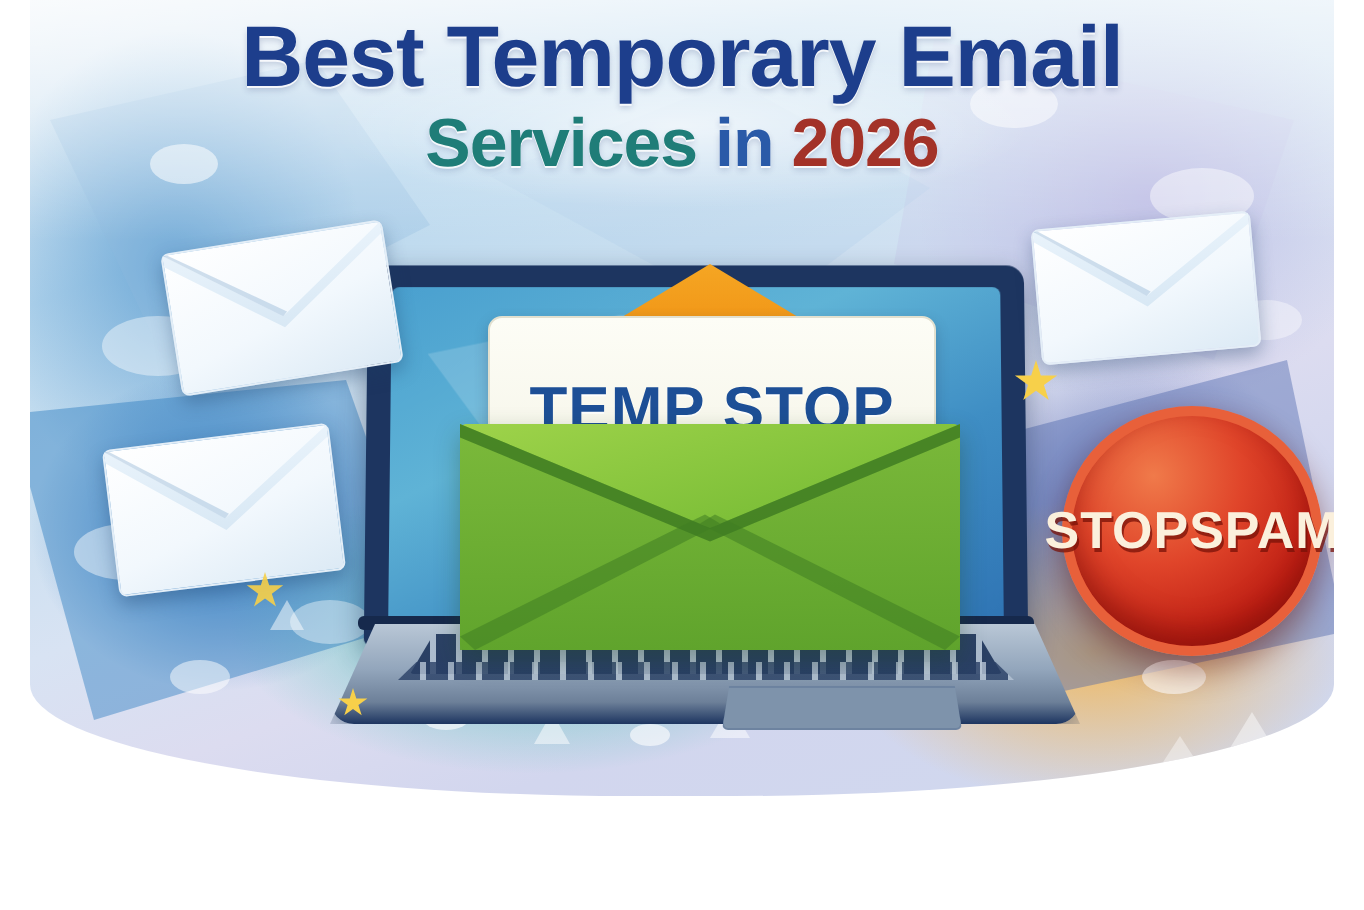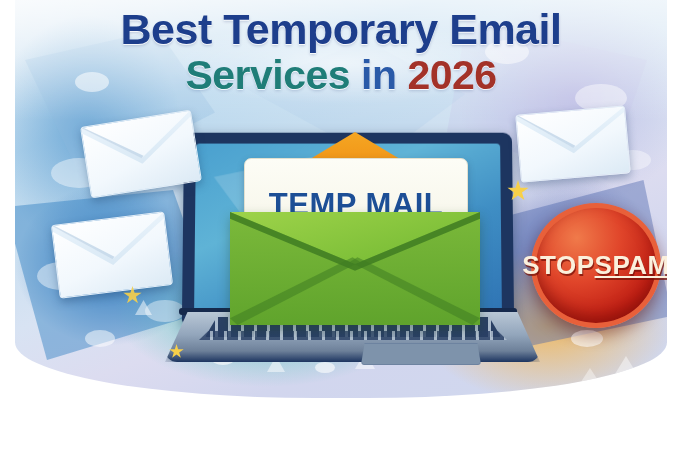--- a/index.html
+++ b/index.html
@@ -79,21 +79,21 @@
 
   
   .title-wrap{position:absolute;left:0;top:8px;width:682px;text-align:center;z-index:40;}
   .line1,.line2{
     font-family:"Liberation Sans", sans-serif;
     font-weight:bold;letter-spacing:-.5px;line-height:1.02;
     margin:0;white-space:nowrap;
   }
   .line1{font-size:43px;color:#1d3e8c;
     text-shadow:0 1px 0 rgba(255,255,255,.85), 0 2px 3px rgba(40,60,120,.22);}
-  .line2{font-size:41px;margin-top:3px;
+  .line2{font-size:34px;margin-top:3px;
     text-shadow:0 1px 0 rgba(255,255,255,.85), 0 2px 3px rgba(40,60,120,.2);}
   .t-services{color:#1f7d78;}
   .t-in{color:#2a5aa8;}
   .t-year{color:#a33228;}
 
   
   .laptop{position:absolute;left:150px;top:132px;width:375px;height:236px;z-index:20;}
   .lid{
     position:absolute;left:18px;top:0;width:330px;height:190px;
     background:#1d3560;border-radius:9px 9px 3px 3px;
@@ -220,21 +220,21 @@
     box-shadow:0 7px 16px rgba(90,10,5,.48), inset 0 -7px 14px rgba(110,10,5,.5);
     border:5px solid #e8603a;
     display:flex;flex-direction:row;align-items:center;justify-content:center;
     box-sizing:border-box;
   }
   .badge span{
     display:block;font-weight:bold;font-size:26px;line-height:.99;
     color:#fbf0dc;letter-spacing:.5px;
     text-shadow:1px 2px 0 rgba(120,18,8,.75);
   }
-  .badge .b2{margin-top:0;text-decoration:underline;}
+  .badge .b2{margin-top:0;}
   .star{
     position:absolute;z-index:33;background:#f7d04a;
     clip-path:polygon(50% 0,61% 35%,98% 35%,68% 57%,79% 91%,50% 70%,21% 91%,32% 57%,2% 35%,39% 35%);
     filter:drop-shadow(0 1px 1px rgba(120,90,10,.4));
   }
   .st1{left:492px;top:180px;width:22px;height:22px;}
   .st2{left:154px;top:344px;width:15px;height:15px;}
   .st3{left:108px;top:286px;width:19px;height:19px;opacity:.9;}
 </style>
 </head>
@@ -301,21 +301,21 @@
       <div class="hinge"></div>
       <div class="base"></div>
       <div class="keys"></div>
       <div class="keys2"></div>
       <div class="trackpad"></div>
     </div>
 
     <div class="env-big">
       <div class="env-flap-top"></div>
       <div class="env-card">
-        <span class="env-card-text">TEMP MAIL</span>
+        <span class="env-card-text">TEMP STOP</span>
       </div>
       <div class="env-body">
         <div class="env-v"></div>
         <div class="env-v-line"></div>
         <div class="env-diag-l"></div>
         <div class="env-diag-r"></div>
       </div>
     </div>
 
     <div class="badge">

